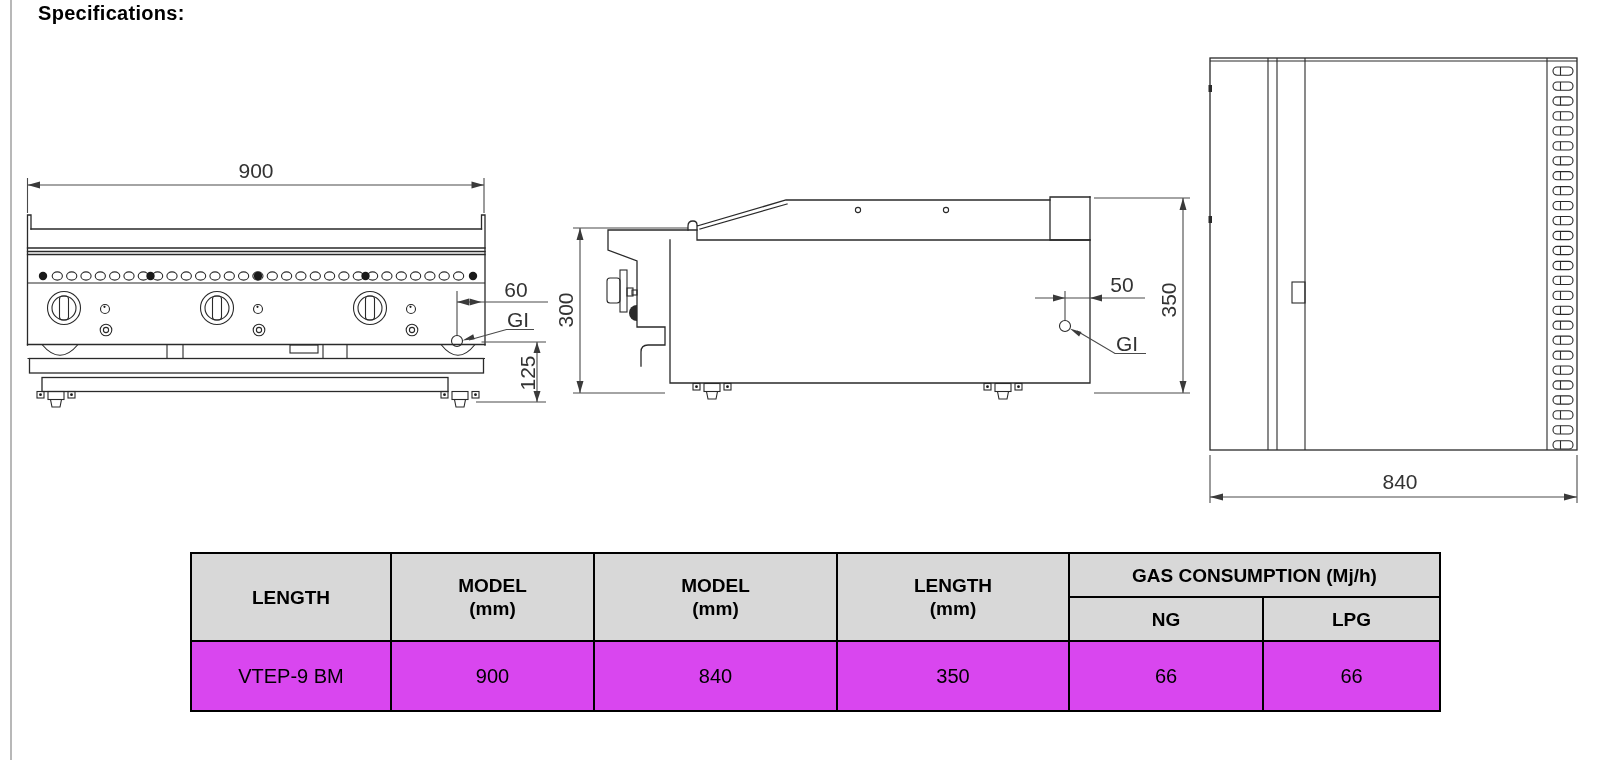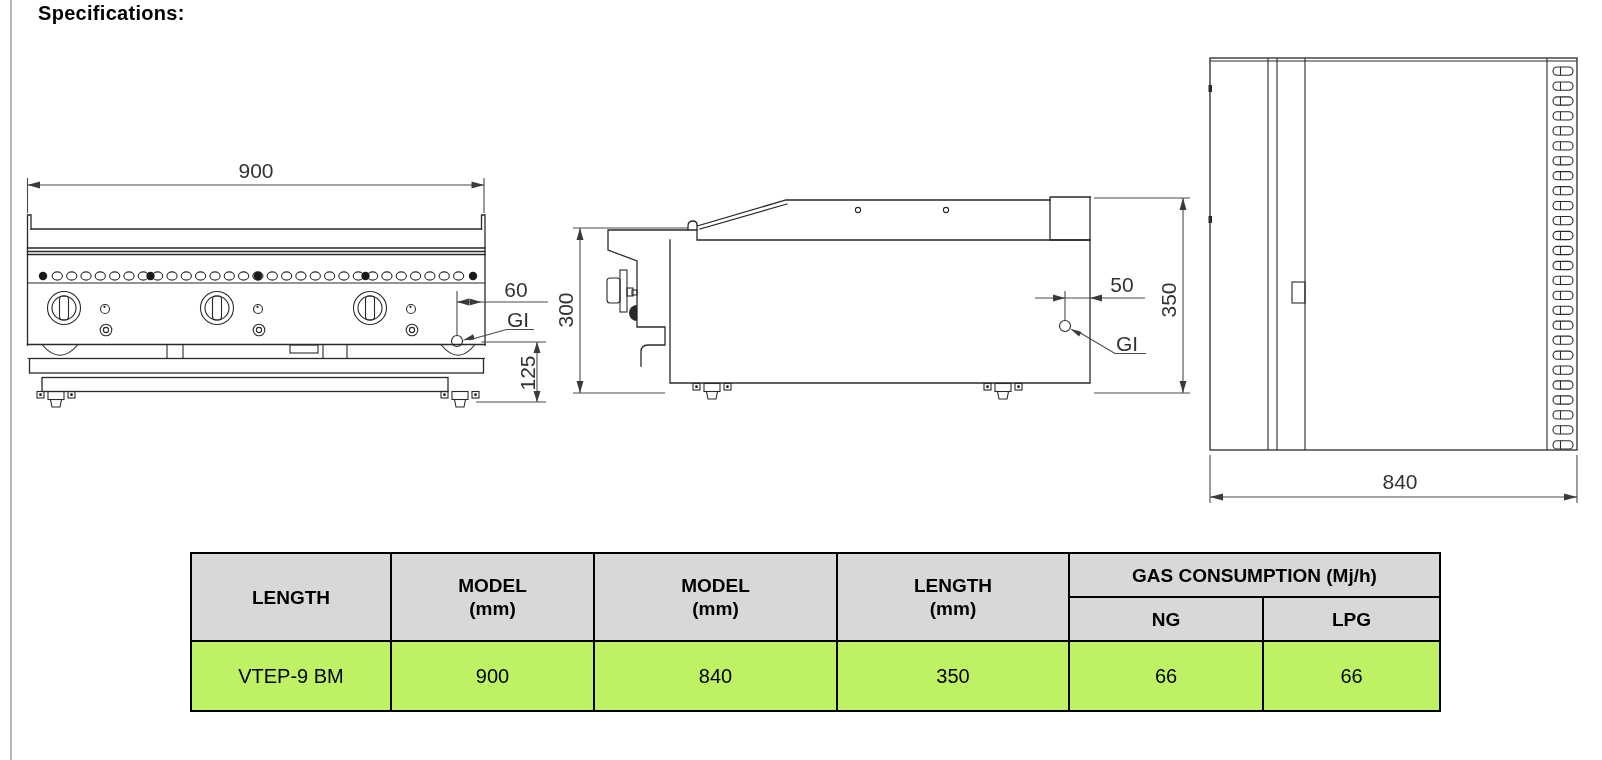--- a/index.html
+++ b/index.html
@@ -18,21 +18,21 @@
   .dim{stroke:#4a4a4a;stroke-width:1.1;fill:none;stroke-linecap:butt;}
   .arr{fill:#3a3a3a;stroke:none;}
   .dimtext{font-size:21px;fill:#333;font-family:"Liberation Sans",sans-serif;}
   table.spec{
     position:absolute;left:190px;top:552px;border-collapse:collapse;table-layout:fixed;
   }
   .spec th,.spec td{
     border:2px solid #000;text-align:center;vertical-align:middle;padding:0;color:#000;
   }
   .spec th{background:#d8d8d8;font-size:19px;font-weight:bold;line-height:23px;}
-  .spec td{font-size:20px;font-weight:normal;background:#bef264;}
+  .spec td{font-size:20px;font-weight:normal;background:#d946ef;}
   tr.hrow1{height:44px;}
   tr.hrow2{height:44px;}
   tr.drow{height:70px;}
 </style>
 </head>
 <body>
 
 <div class="page-edge"></div>
 
 <div class="title">Specifications:</div>

